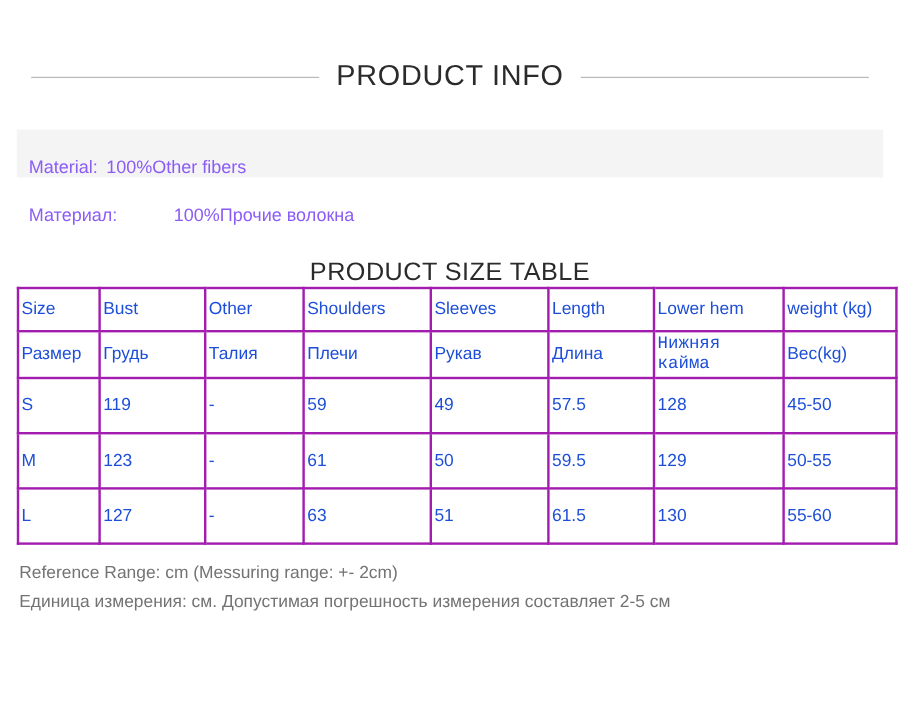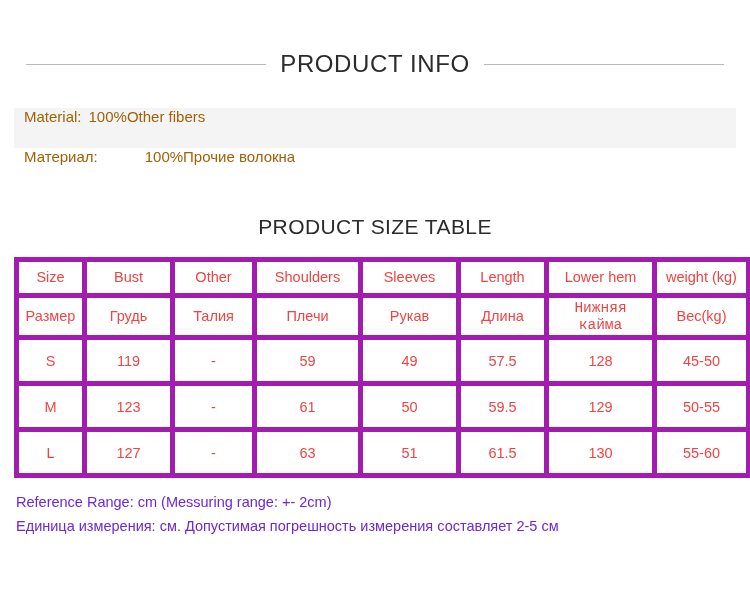--- a/index.html
+++ b/index.html
@@ -44,52 +44,50 @@
     white-space: nowrap;
   }
 
   
   .material-block {
     margin-top: 30px;
   }
   .material-row {
     height: 40px;
     display: flex;
-    align-items: flex-start;
+    align-items: flex-end;
     padding-left: 10px;
     font-size: 15px;
-    color: #a16207;
+    color: #8b5cf6;
   }
   .material-row.shaded { background: #f4f4f4; }
   .material-row.plain { background: #ffffff; gap: 40px; }
   .material-label { margin-right: 7px; }
   .material-value { }
 
   
   .size-title {
     text-align: center;
     font-size: 21px;
     letter-spacing: 0.4px;
     color: #2b2b2b;
     margin-top: 27px;
-    margin-bottom: 18px;
   }
 
   
   table.size-table {
     border-collapse: collapse;
     width: 722px;
     margin: 0 auto;
     table-layout: fixed;
   }
   table.size-table td {
-    border: 5px solid #a21caf;
-    text-align: center;
+    border: 2px solid #a21caf;
     font-size: 14.5px;
-    color: #ef4444;
+    color: #1d4ed8;
     height: 41px;
     padding: 2px 2px;
     line-height: 1.15;
     vertical-align: middle;
   }
   table.size-table tr.head-en td { height: 36px; }
   table.size-table tr.head-ru td { height: 38px; }
   table.size-table tr.data-row td { height: 46px; }
 
   
@@ -104,21 +102,21 @@
 
   .small-2line { font-size: 13.5px; font-family: Liberation Mono, monospace; }
 
   
   .footnotes {
     margin-top: 13px;
     padding-left: 2px;
   }
   .footnote {
     font-size: 14.5px;
-    color: #6d28d9;
+    color: #737373;
     line-height: 1.65;
   }
 </style>
 </head>
 <body>
 
 <div class="page">
 
   <div class="info-title-row">
     <div class="rule"></div>

